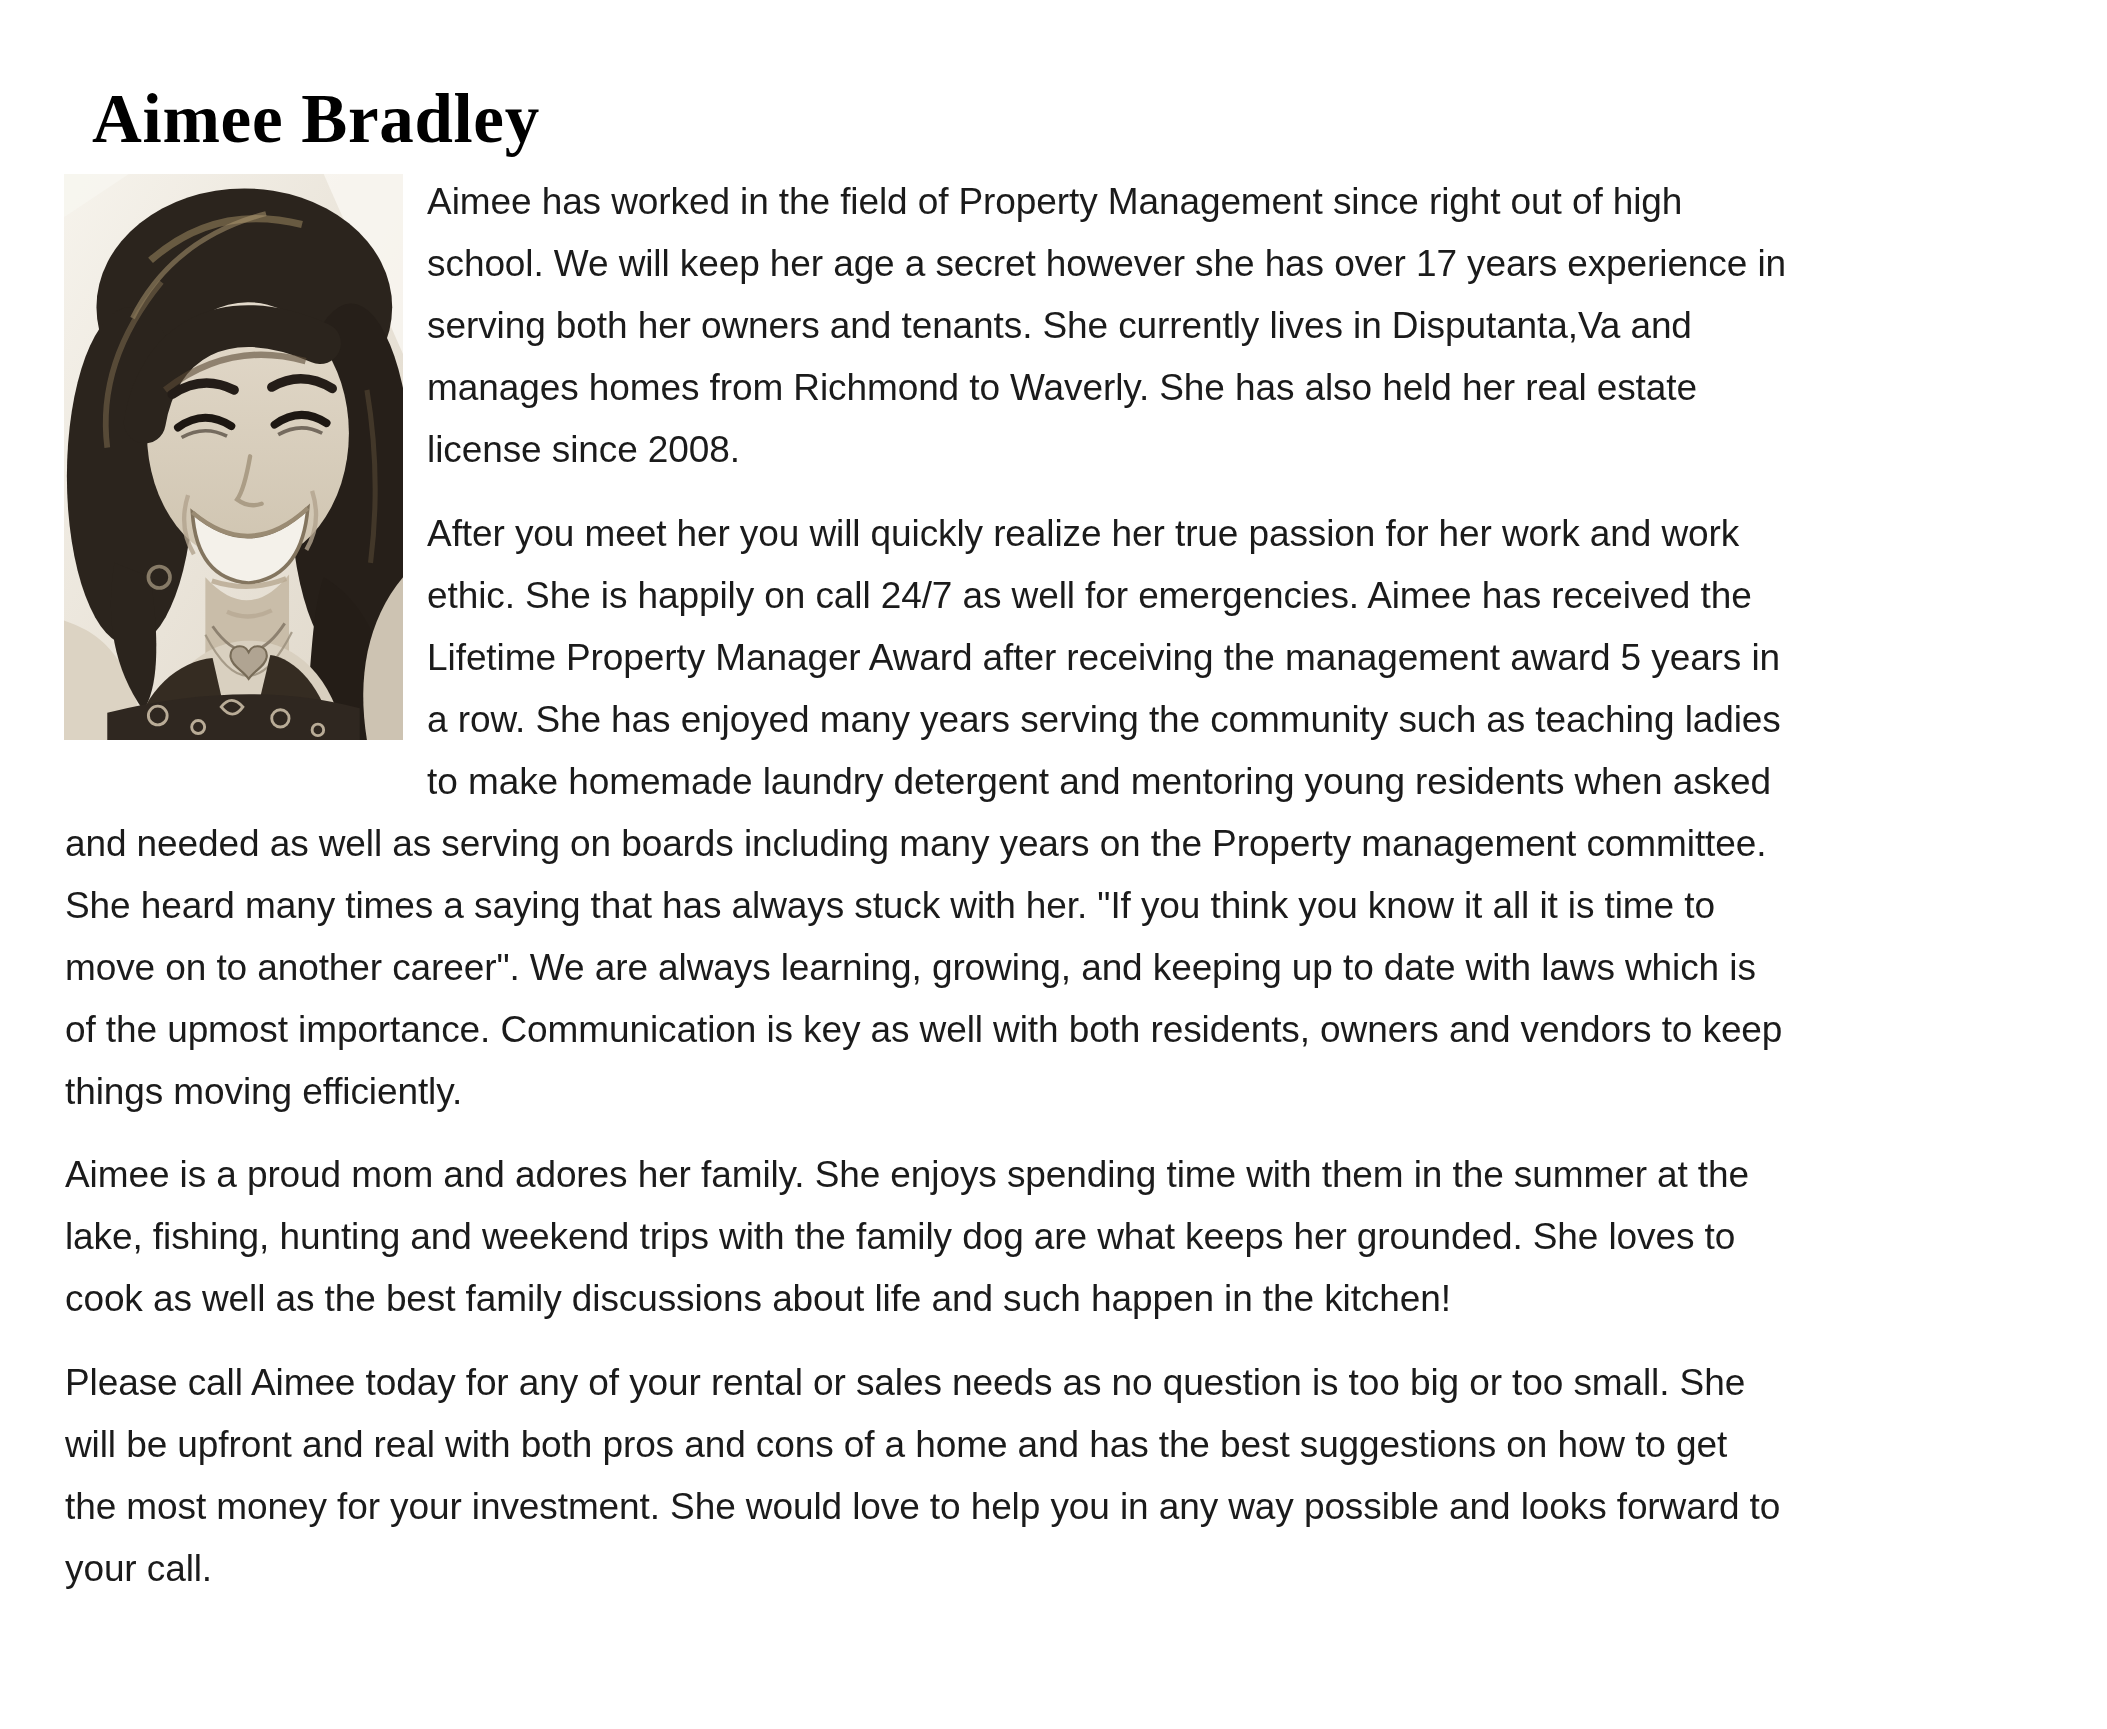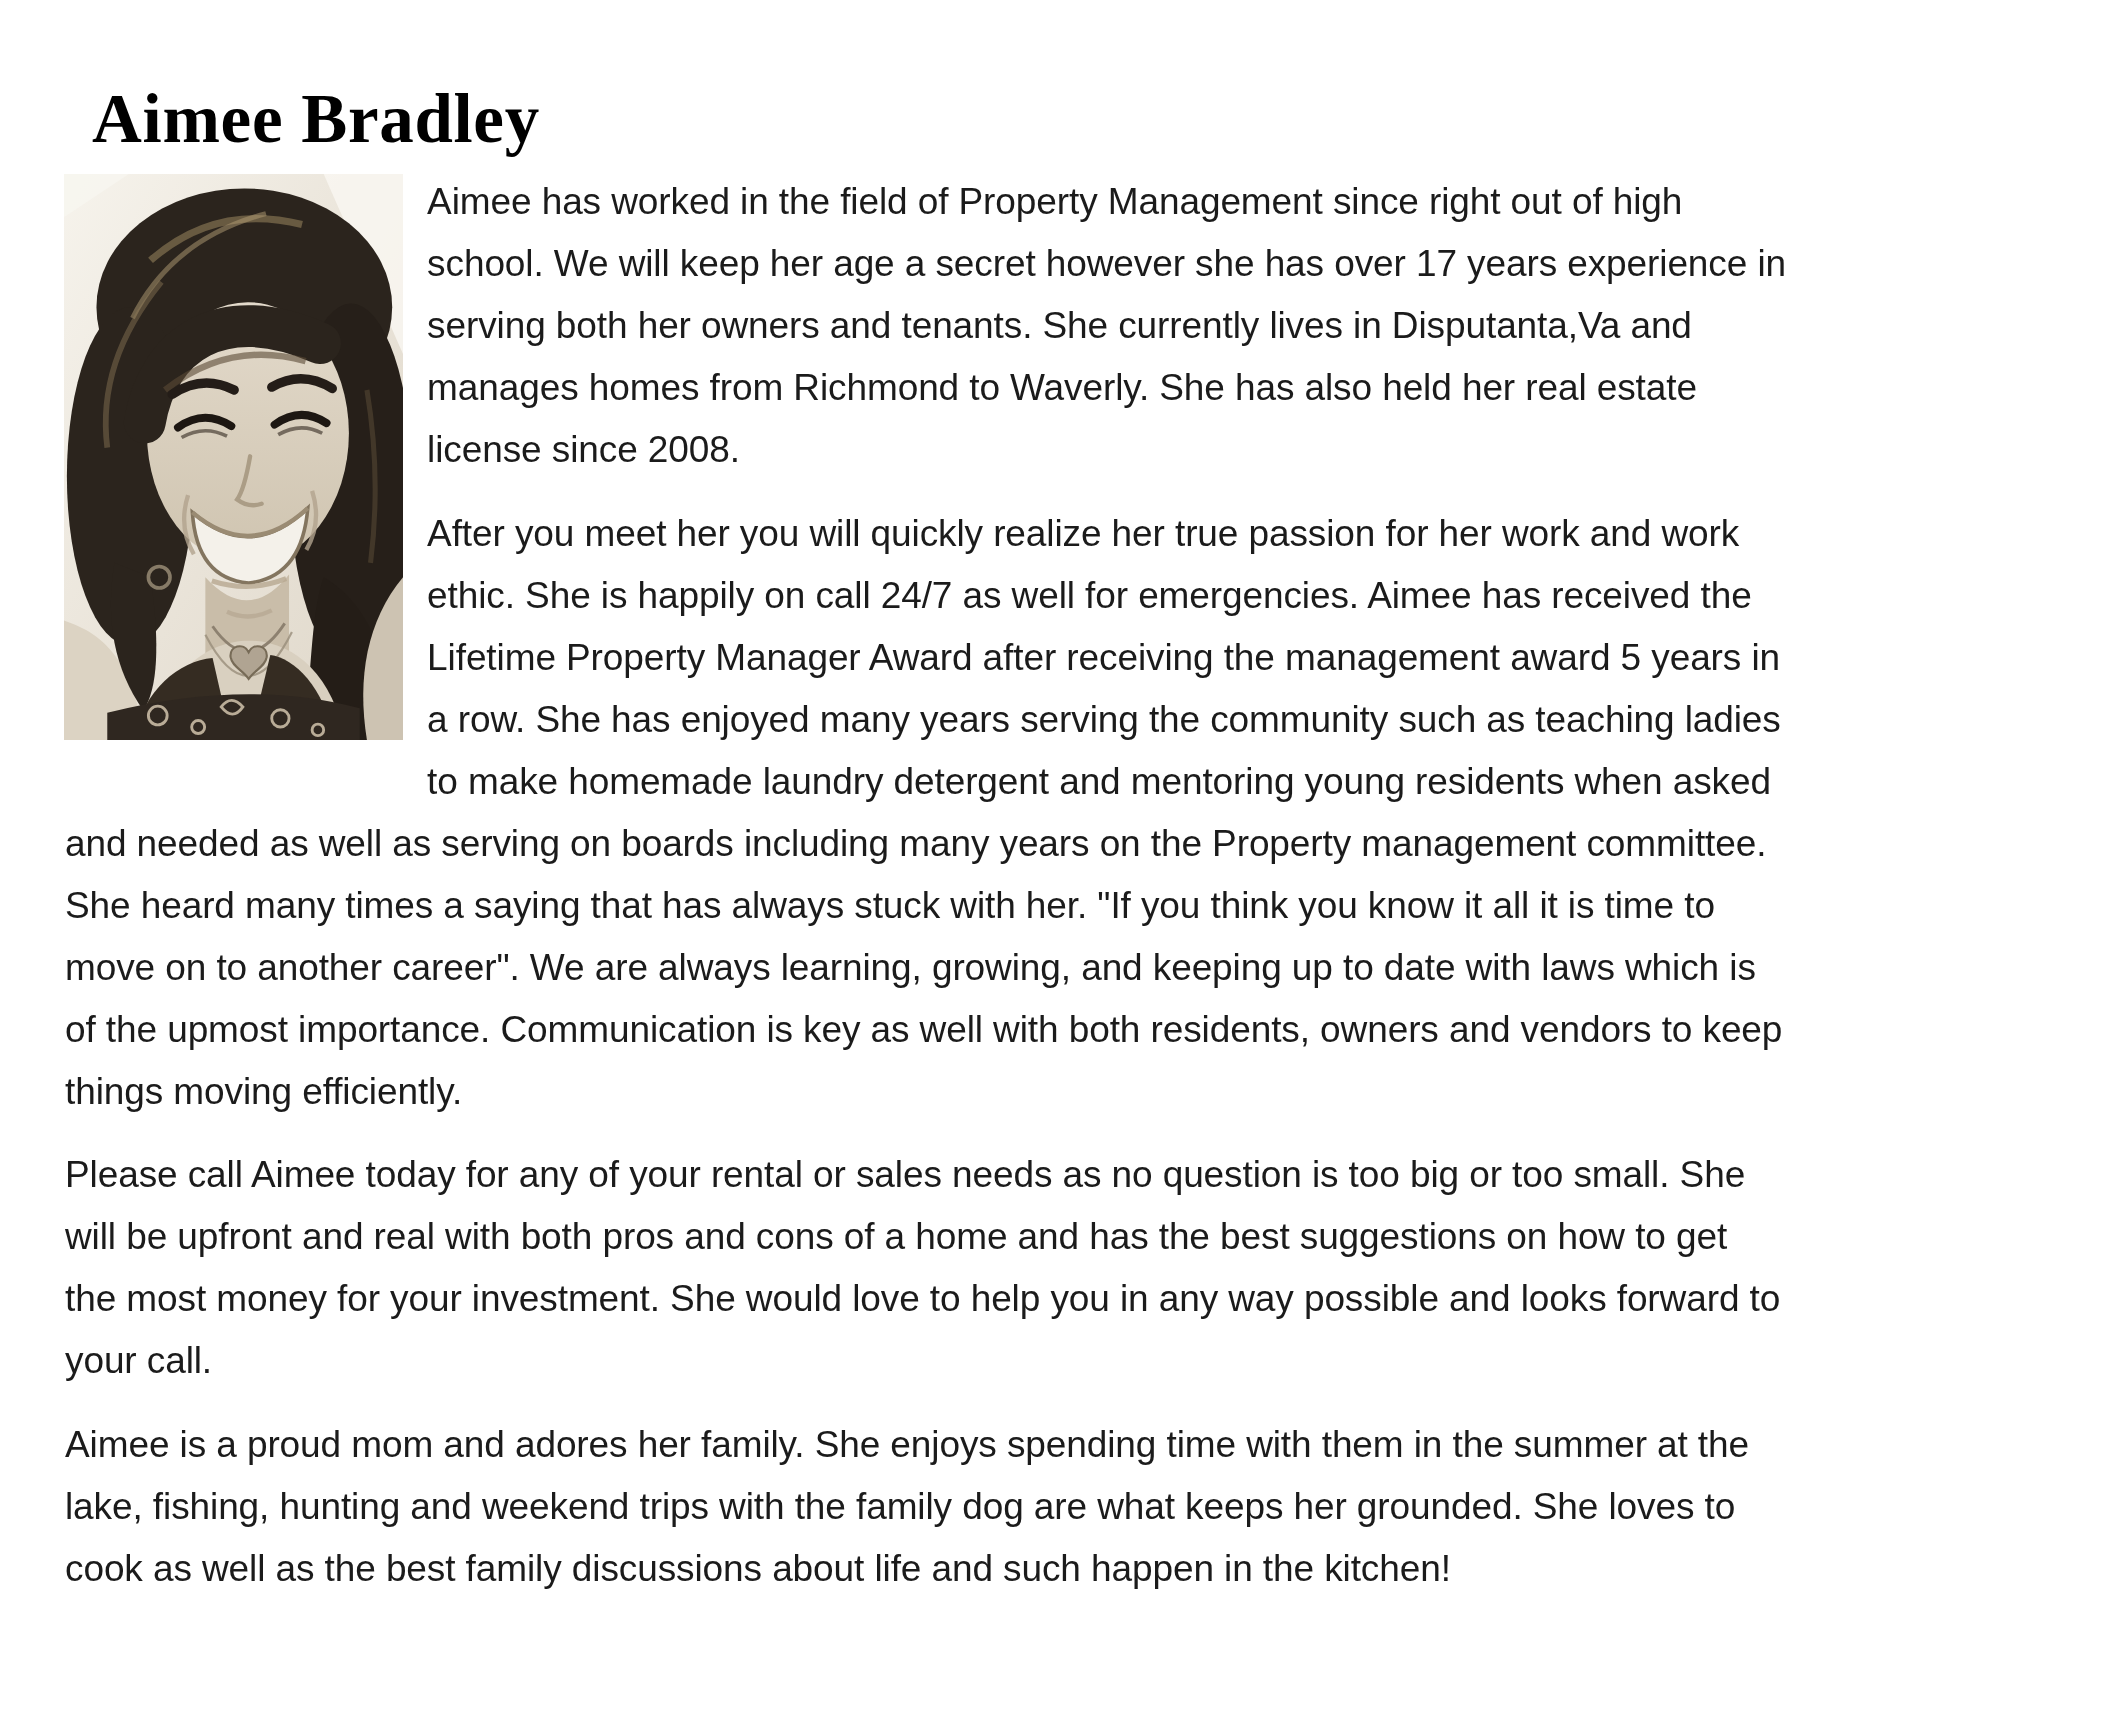--- a/index.html
+++ b/index.html
@@ -144,22 +144,22 @@
       <circle cx="300" cy="756" r="12" stroke="#b9ac97" stroke-width="4" fill="none"></circle>
       <circle cx="352" cy="772" r="8" stroke="#b9ac97" stroke-width="4" fill="none"></circle>
       <path d="M218,740 q14,-18 30,0 q-14,20 -30,0 Z" stroke="#b9ac97" stroke-width="4" fill="none"></path>
 
       <path d="M470,560 C420,620 406,700 420,786 L470,786 Z" fill="#cdc3b2"></path>
     </svg>
   </div>
 
   <p class="bio">Aimee has worked in the field of Property Management since right out of high school. We will keep her age a secret however she has over 17 years experience in serving both her owners and tenants. She currently lives in Disputanta,Va and manages homes from Richmond to Waverly. She has also held her real estate license since 2008.</p>
   <p class="bio">After you meet her you will quickly realize her true passion for her work and work ethic. She is happily on call 24/7 as well for emergencies. Aimee has received the Lifetime Property Manager Award after receiving the management award 5 years in a row. She has enjoyed many years serving the community such as teaching ladies to make homemade laundry detergent and mentoring young residents when asked and needed as well as serving on boards including many years on the Property management committee. She heard many times a saying that has always stuck with her. "If you think you know it all it is time to move on to another career". We are always learning, growing, and keeping up to date with laws which is of the upmost importance. Communication is key as well with both residents, owners and vendors to keep things moving efficiently.</p>
+  <p class="bio">Aimee is a proud mom and adores her family. She enjoys spending time with them in the summer at the lake, fishing, hunting and weekend trips with the family dog are what keeps her grounded. She loves to cook as well as the best family discussions about life and such happen in the kitchen!</p>
   <p class="bio">Please call Aimee today for any of your rental or sales needs as no question is too big or too small. She will be upfront and real with both pros and cons of a home and has the best suggestions on how to get the most money for your investment. She would love to help you in any way possible and looks forward to your call.</p>
-  <p class="bio">Aimee is a proud mom and adores her family. She enjoys spending time with them in the summer at the lake, fishing, hunting and weekend trips with the family dog are what keeps her grounded. She loves to cook as well as the best family discussions about life and such happen in the kitchen!</p>
 
   <div class="footer">
 
     <div class="contact">
       <div><span class="b">Hometown Realty</span><span>—10001 Courtview Lane</span></div>
       
       
     </div>
 
     <div class="awards">

